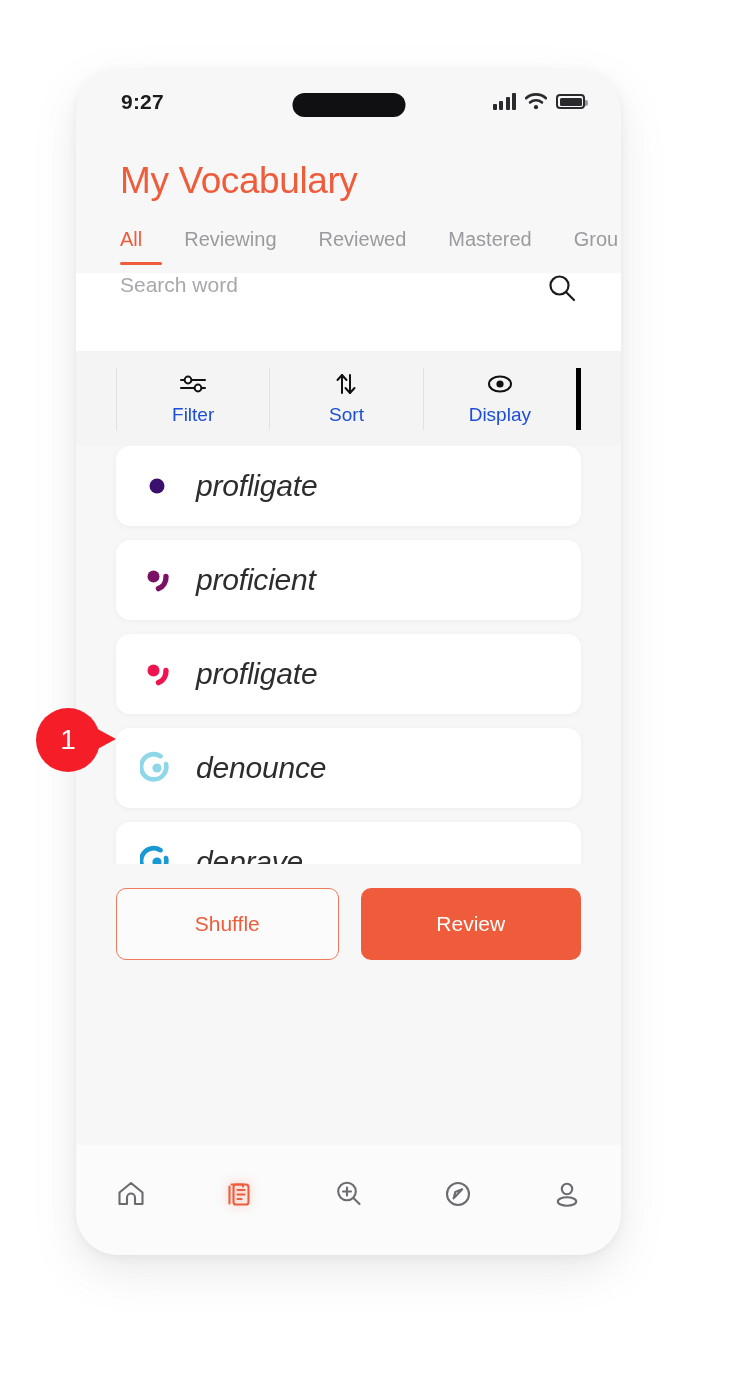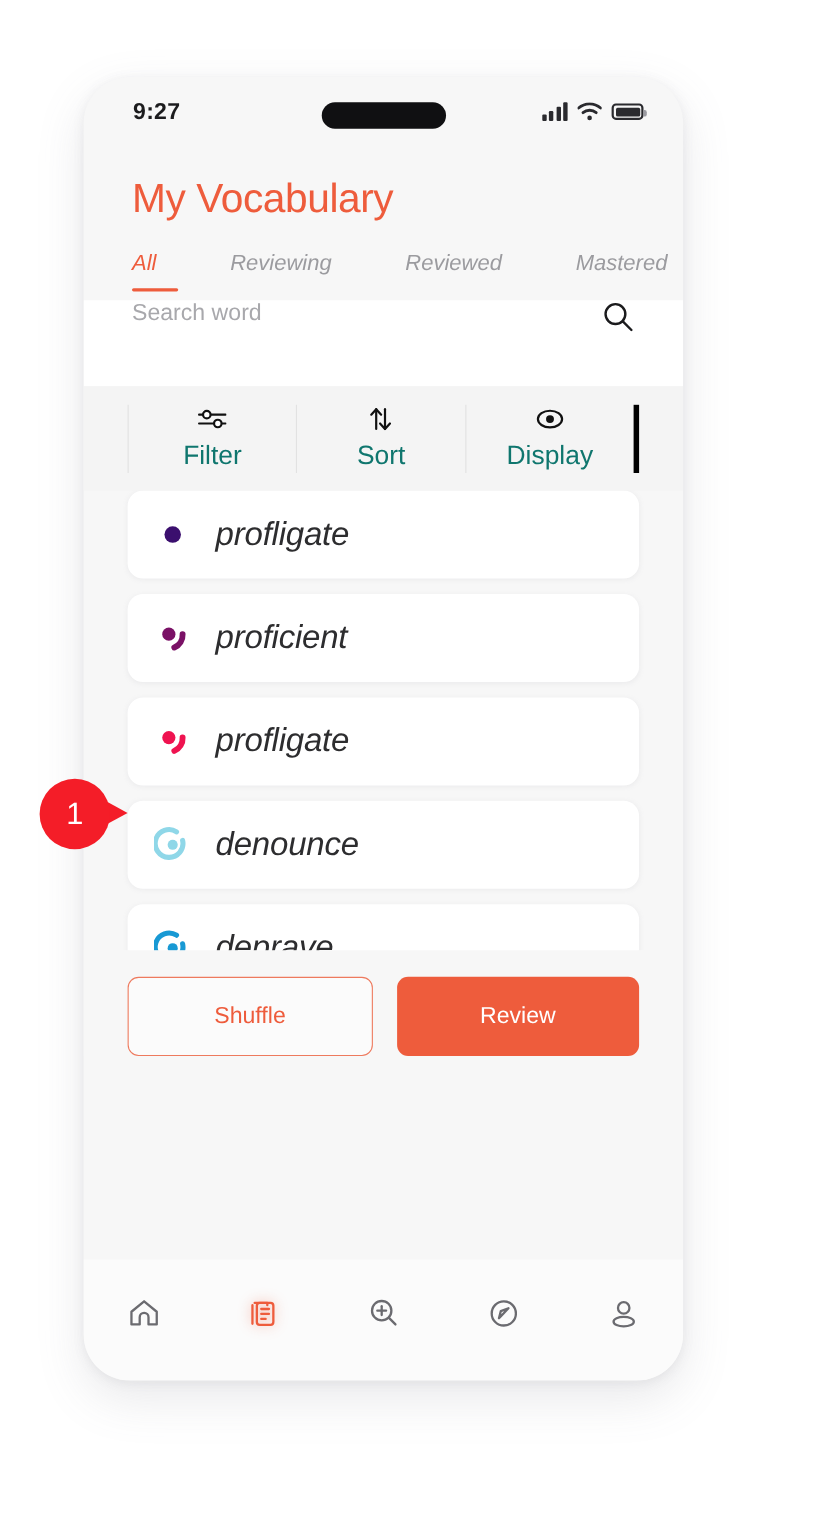--- a/index.html
+++ b/index.html
@@ -89,24 +89,23 @@
     padding: 28px 44px 0 44px;
     font-size: 37px;
     color: #ee5c3c;
     letter-spacing: -0.4px;
   }
 
   
   .tabs {
     display: flex;
     align-items: flex-start;
-    gap: 67px;
+    gap: 42px;
     padding: 26px 0 0 44px;
     white-space: nowrap;
-    font-style: italic;
   }
   .tab {
     position: relative;
     font-size: 20px;
     color: #9b9b9f;
     padding-bottom: 14px;
     flex: 0 0 auto;
   }
   .tab.active { color: #ee5c3c; }
   .tab.active::after {
@@ -151,21 +150,21 @@
     flex: 1 1 0;
     height: 62px;
     display: flex;
     flex-direction: column;
     align-items: center;
     justify-content: center;
     gap: 8px;
     border-left: 1px solid #e2e2e2;
   }
   .tool:last-child { border-right: 5px solid #000000; }
-  .tool-label { font-size: 24px; color: #0f766e; }
+  .tool-label { font-size: 19px; color: #1d4ed8; }
   .tool-icon { height: 24px; display: flex; align-items: center; }
 
   
   .wordlist {
     position: relative;
     height: 418px;
     padding: 0 40px;
     overflow: hidden;
   }
   .word-row {

